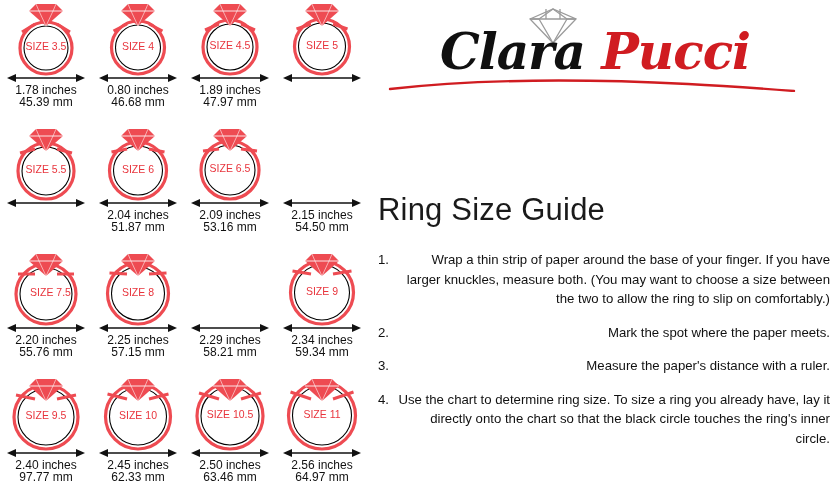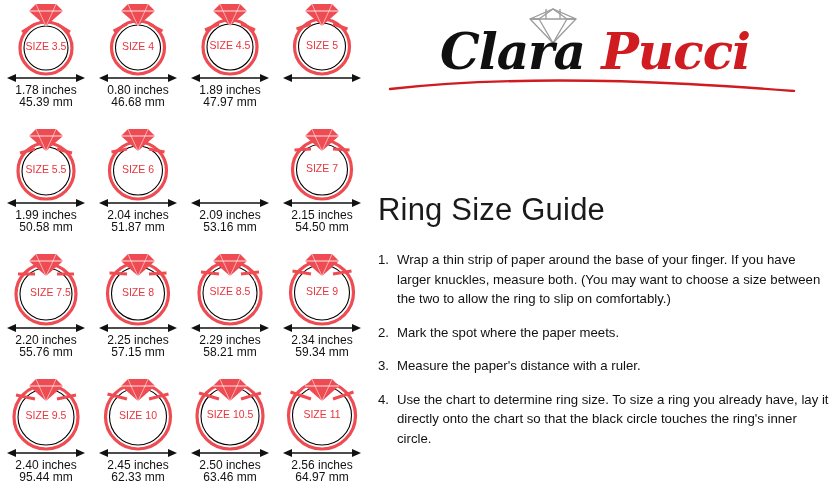--- a/index.html
+++ b/index.html
@@ -140,20 +140,21 @@
     line-height: 19.5px;
     color: #111111;
     margin-bottom: 14px;
   }
   .step-num {
     width: 19px;
     flex: 0 0 19px;
   }
   .step-text {
     flex: 1 1 auto;
+    text-align: right;
   }
 </style>
 </head>
 <body>
 
 <div class="page">
 
   <div class="chart" id="chart-grid">
       <div class="cell">
         <div class="ring-wrap">
@@ -284,24 +285,20 @@
         <path d="M56 2 L53 9 L46 24" stroke="#ffffff" stroke-width="0.8" fill="none" opacity="0.7"></path>
       </svg>
           <div class="size-label" style="top: 38px;">SIZE 5.5</div>
         </div>
         <div class="arrow-row">
       <svg width="78" height="10" viewBox="0 0 78 10">
         <line x1="8" y1="5" x2="70" y2="5" stroke="#111111" stroke-width="1.6"></line>
         <path d="M0 5 L9 1 L9 9 Z" fill="#111111"></path>
         <path d="M78 5 L69 1 L69 9 Z" fill="#111111"></path>
       </svg></div>
-        <div class="meas">
-          <div>1.99 inches</div>
-          <div>50.58 mm</div>
-        </div>
       </div>
       <div class="cell">
         <div class="ring-wrap">
       <svg class="ring-svg" width="92" height="78" viewBox="0 0 92 78">
 
         <circle cx="46" cy="43.5" r="28.5" fill="none" stroke="#ee4b52" stroke-width="3.2"></circle>
 
         <circle cx="46" cy="43.5" r="24.5" fill="#ffffff" stroke="#000000" stroke-width="1.1"></circle>
 
         <path d="M35 22 L19.5 25" stroke="#ee4b52" stroke-width="3" fill="none"></path>
@@ -319,49 +316,49 @@
         <line x1="8" y1="5" x2="70" y2="5" stroke="#111111" stroke-width="1.6"></line>
         <path d="M0 5 L9 1 L9 9 Z" fill="#111111"></path>
         <path d="M78 5 L69 1 L69 9 Z" fill="#111111"></path>
       </svg></div>
         <div class="meas">
           <div>2.04 inches</div>
           <div>51.87 mm</div>
         </div>
       </div>
       <div class="cell">
+        <div class="ring-wrap">
+      <svg class="ring-svg" width="92" height="78" viewBox="0 0 92 78">
+
+        <circle cx="46" cy="43" r="29" fill="none" stroke="#ee4b52" stroke-width="3.2"></circle>
+
+        <circle cx="46" cy="43" r="25" fill="#ffffff" stroke="#000000" stroke-width="1.1"></circle>
+
+        <path d="M35 22 L19 24" stroke="#ee4b52" stroke-width="3" fill="none"></path>
+        <path d="M57 22 L73 24" stroke="#ee4b52" stroke-width="3" fill="none"></path>
+
+        <path d="M29 9 L36 2 L56 2 L63 9 L46 24 Z" fill="#ee4b52"></path>
+        <path d="M29 9 L63 9" stroke="#ffffff" stroke-width="1" fill="none" opacity="0.85"></path>
+        <path d="M36 2 L39 9 L46 24" stroke="#ffffff" stroke-width="0.8" fill="none" opacity="0.7"></path>
+        <path d="M56 2 L53 9 L46 24" stroke="#ffffff" stroke-width="0.8" fill="none" opacity="0.7"></path>
+      </svg>
+          <div class="size-label" style="top: 37px;">SIZE 6.5</div>
+        </div>
         <div class="arrow-row">
       <svg width="78" height="10" viewBox="0 0 78 10">
         <line x1="8" y1="5" x2="70" y2="5" stroke="#111111" stroke-width="1.6"></line>
         <path d="M0 5 L9 1 L9 9 Z" fill="#111111"></path>
         <path d="M78 5 L69 1 L69 9 Z" fill="#111111"></path>
       </svg></div>
         <div class="meas">
           <div>2.09 inches</div>
           <div>53.16 mm</div>
         </div>
       </div>
       <div class="cell">
-        <div class="ring-wrap">
-      <svg class="ring-svg" width="92" height="78" viewBox="0 0 92 78">
-
-        <circle cx="46" cy="42.5" r="29.5" fill="none" stroke="#ee4b52" stroke-width="3.2"></circle>
-
-        <circle cx="46" cy="42.5" r="25.5" fill="#ffffff" stroke="#000000" stroke-width="1.1"></circle>
-
-        <path d="M35 22 L18.5 23" stroke="#ee4b52" stroke-width="3" fill="none"></path>
-        <path d="M57 22 L73.5 23" stroke="#ee4b52" stroke-width="3" fill="none"></path>
-
-        <path d="M29 9 L36 2 L56 2 L63 9 L46 24 Z" fill="#ee4b52"></path>
-        <path d="M29 9 L63 9" stroke="#ffffff" stroke-width="1" fill="none" opacity="0.85"></path>
-        <path d="M36 2 L39 9 L46 24" stroke="#ffffff" stroke-width="0.8" fill="none" opacity="0.7"></path>
-        <path d="M56 2 L53 9 L46 24" stroke="#ffffff" stroke-width="0.8" fill="none" opacity="0.7"></path>
-      </svg>
-          <div class="size-label" style="top: 36.5px;">SIZE 7</div>
-        </div>
         <div class="arrow-row">
       <svg width="78" height="10" viewBox="0 0 78 10">
         <line x1="8" y1="5" x2="70" y2="5" stroke="#111111" stroke-width="1.6"></line>
         <path d="M0 5 L9 1 L9 9 Z" fill="#111111"></path>
         <path d="M78 5 L69 1 L69 9 Z" fill="#111111"></path>
       </svg></div>
         <div class="meas">
           <div>2.15 inches</div>
           <div>54.50 mm</div>
         </div>
@@ -418,37 +415,20 @@
         <line x1="8" y1="5" x2="70" y2="5" stroke="#111111" stroke-width="1.6"></line>
         <path d="M0 5 L9 1 L9 9 Z" fill="#111111"></path>
         <path d="M78 5 L69 1 L69 9 Z" fill="#111111"></path>
       </svg></div>
         <div class="meas">
           <div>2.25 inches</div>
           <div>57.15 mm</div>
         </div>
       </div>
       <div class="cell">
-        <div class="ring-wrap">
-      <svg class="ring-svg" width="92" height="78" viewBox="0 0 92 78">
-
-        <circle cx="46" cy="41" r="31" fill="none" stroke="#ee4b52" stroke-width="3.2"></circle>
-
-        <circle cx="46" cy="41" r="27" fill="#ffffff" stroke="#000000" stroke-width="1.1"></circle>
-
-        <path d="M35 22 L17 20" stroke="#ee4b52" stroke-width="3" fill="none"></path>
-        <path d="M57 22 L75 20" stroke="#ee4b52" stroke-width="3" fill="none"></path>
-
-        <path d="M29 9 L36 2 L56 2 L63 9 L46 24 Z" fill="#ee4b52"></path>
-        <path d="M29 9 L63 9" stroke="#ffffff" stroke-width="1" fill="none" opacity="0.85"></path>
-        <path d="M36 2 L39 9 L46 24" stroke="#ffffff" stroke-width="0.8" fill="none" opacity="0.7"></path>
-        <path d="M56 2 L53 9 L46 24" stroke="#ffffff" stroke-width="0.8" fill="none" opacity="0.7"></path>
-      </svg>
-          <div class="size-label" style="top: 35px;">SIZE 8.5</div>
-        </div>
         <div class="arrow-row">
       <svg width="78" height="10" viewBox="0 0 78 10">
         <line x1="8" y1="5" x2="70" y2="5" stroke="#111111" stroke-width="1.6"></line>
         <path d="M0 5 L9 1 L9 9 Z" fill="#111111"></path>
         <path d="M78 5 L69 1 L69 9 Z" fill="#111111"></path>
       </svg></div>
         <div class="meas">
           <div>2.29 inches</div>
           <div>58.21 mm</div>
         </div>
@@ -501,21 +481,21 @@
           <div class="size-label" style="top: 34px;">SIZE 9.5</div>
         </div>
         <div class="arrow-row">
       <svg width="78" height="10" viewBox="0 0 78 10">
         <line x1="8" y1="5" x2="70" y2="5" stroke="#111111" stroke-width="1.6"></line>
         <path d="M0 5 L9 1 L9 9 Z" fill="#111111"></path>
         <path d="M78 5 L69 1 L69 9 Z" fill="#111111"></path>
       </svg></div>
         <div class="meas">
           <div>2.40 inches</div>
-          <div>95.44 mm</div>
+          <div>97.77 mm</div>
         </div>
       </div>
       <div class="cell">
         <div class="ring-wrap">
       <svg class="ring-svg" width="92" height="78" viewBox="0 0 92 78">
 
         <circle cx="46" cy="39.5" r="32.5" fill="none" stroke="#ee4b52" stroke-width="3.2"></circle>
 
         <circle cx="46" cy="39.5" r="28.5" fill="#ffffff" stroke="#000000" stroke-width="1.1"></circle>
 

